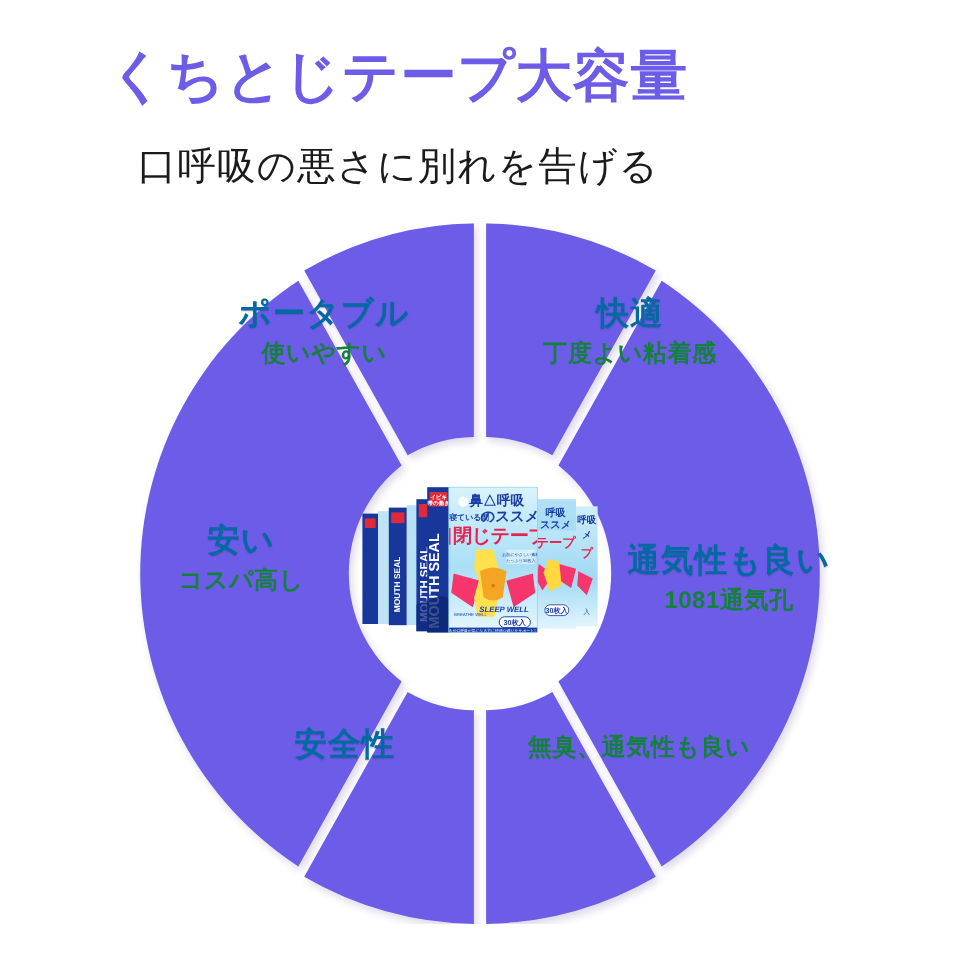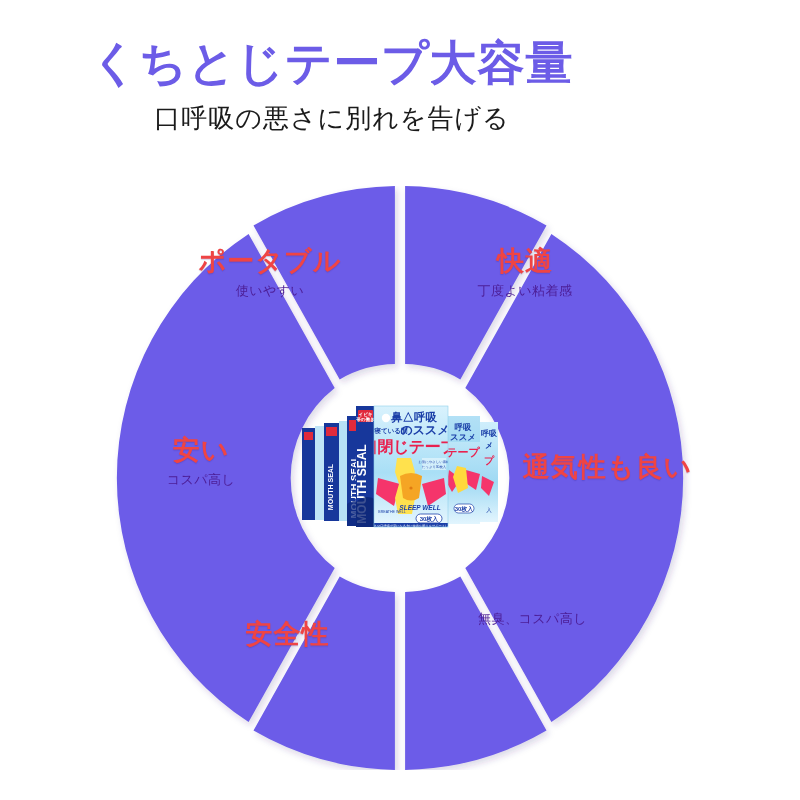--- a/index.html
+++ b/index.html
@@ -20,65 +20,65 @@
   .title{
     margin:0;padding-top:38px;
     font-size:47px;line-height:1.08;
     color:#6C5CE7;
     letter-spacing:0.5px;
     white-space:nowrap;
   }
   .title .t-light{font-weight:600;}
   .title .t-bold{font-weight:800;letter-spacing:1px;}
   .subtitle{
-    margin:0;padding-top:14px;
-    font-size:26px;line-height:1.2;
+    margin:16px;padding-top:14px;
+    font-size:32px;line-height:1.2;
     color:#1b1b1b;font-weight:400;
     letter-spacing:1px;
   }
 
   
   .donut-wrap{
     position:absolute;
     left:108px;top:186px;
     width:584px;height:584px;
   }
   .donut-svg{display:block;width:584px;height:584px;}
 
   
   .seg-label{
     position:absolute;
     text-align:center;
     pointer-events:none;
     user-select:none;
   }
   .seg-title{
-    color:#ef4444;
+    color:#0369a1;
     font-weight:800;
     font-size:27px;
     line-height:1.16;
     letter-spacing:1px;
     text-shadow:0 1px 1px rgba(60,40,140,.25);
     white-space:nowrap;
   }
   .seg-sub{
-    color:#4c1d95;
-    font-weight:400;
-    font-size:13px;
+    color:#15803d;
+    font-weight:700;
+    font-size:20px;
     line-height:1.2;
     margin-top:6px;
     letter-spacing:.5px;
     white-space:nowrap;
   }
 
   .lbl-portable{left:140px;top:246px;width:260px;}
   .lbl-comfort {left:400px;top:246px;width:250px;}
   .lbl-cheap   {left:106px;top:435px;width:190px;}
   .lbl-breath  {left:500px;top:452px;width:215px;}
-  .lbl-safety  {left:150px;top:619px;width:275px;}
+  .lbl-safety  {left:150px;top:605px;width:275px;}
   .lbl-material{left:400px;top:605px;width:265px;}
 
   
   .product{
     position:absolute;
     left:294px;top:392px;
     width:212px;height:152px;
   }
   .prod-svg{display:block;width:212px;height:152px;}
 </style>
@@ -126,28 +126,29 @@
     <div class="seg-sub">丁度よい粘着感</div>
   </div>
 
   <div class="seg-label lbl-cheap">
     <div class="seg-title">安い</div>
     <div class="seg-sub">コスパ高し</div>
   </div>
 
   <div class="seg-label lbl-breath">
     <div class="seg-title">通気性も良い</div>
+    <div class="seg-sub">1081通気孔</div>
   </div>
 
   <div class="seg-label lbl-safety">
     <div class="seg-title">安全性</div>
   </div>
 
   <div class="seg-label lbl-material">
-    <div class="seg-sub">無臭、コスパ高し</div>
+    <div class="seg-sub">無臭、通気性も良い</div>
   </div>
 
   <div class="product">
     <svg class="prod-svg" viewBox="0 0 212 152">
       <defs>
         <linearGradient id="cyanface" x1="0" y1="0" x2="0" y2="1">
           <stop offset="0%" stop-color="#d9f2fd"></stop>
           <stop offset="55%" stop-color="#a9dff6"></stop>
           <stop offset="100%" stop-color="#e8f7fe"></stop>
         </linearGradient>

